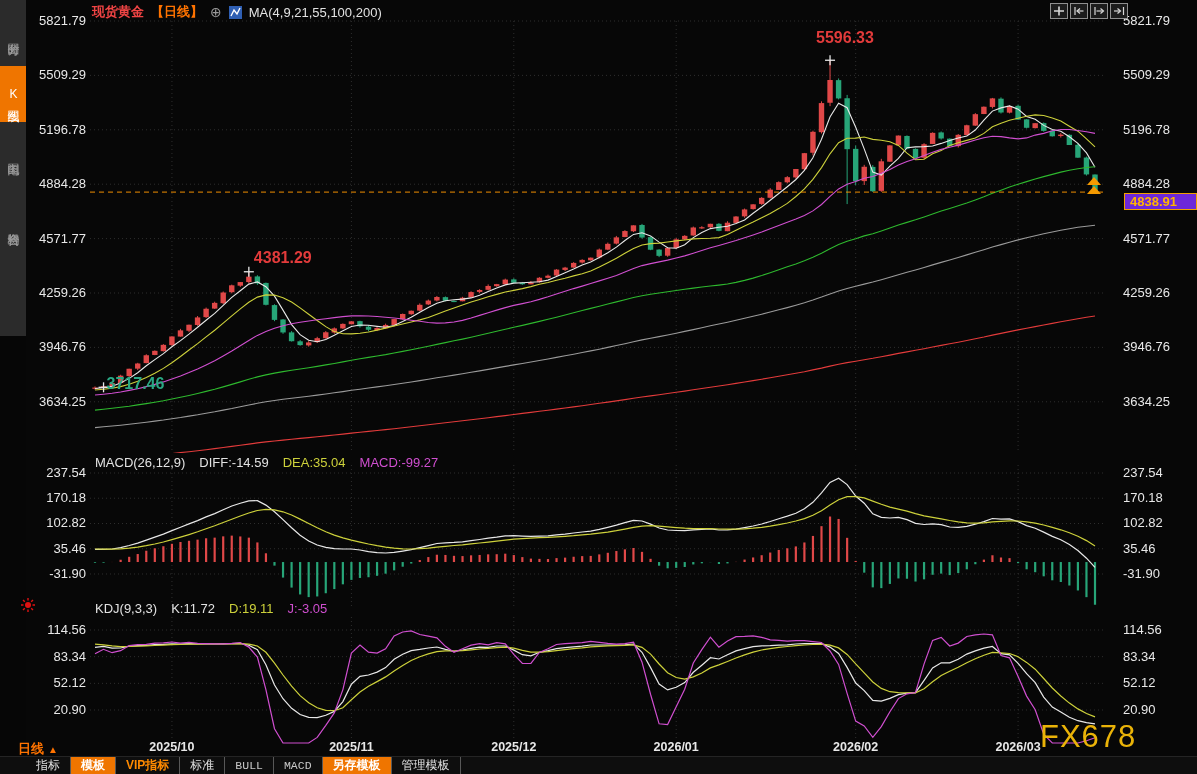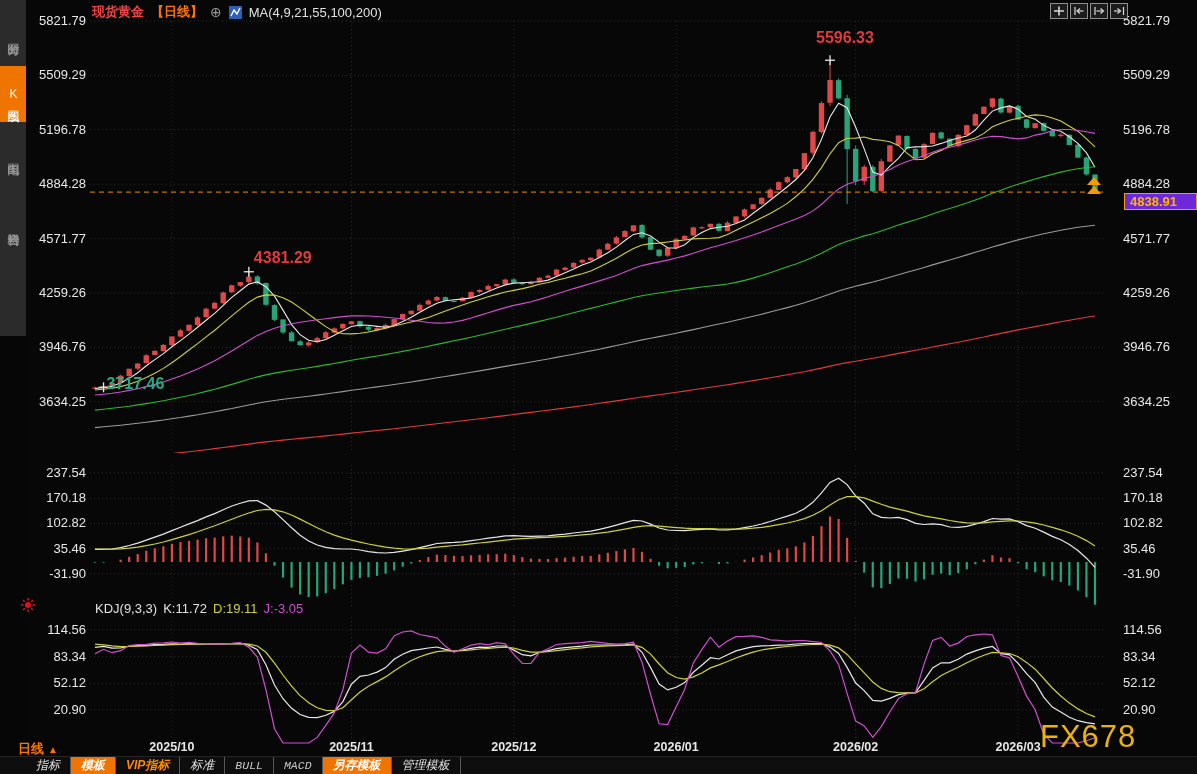--- a/index.html
+++ b/index.html
@@ -19,31 +19,31 @@
   #header{position:absolute;left:92px;top:4px;height:16px;display:flex;align-items:center;gap:7px;
           font-size:13px;white-space:nowrap;}
   .sym{color:#ef4444;font-weight:bold;}
   .ptag{color:#ff7300;font-weight:bold;}
   .plus{color:#9a9a9a;font-size:14px;line-height:14px;cursor:pointer;}
   #ma-legend{display:flex;gap:10px;}
   #topicons{position:absolute;left:1050px;top:3px;display:flex;gap:2px;}
   .ticon{width:16px;height:14px;background:#1c1c1c;border:1px solid #8f8f8f;display:flex;
          align-items:center;justify-content:center;cursor:pointer;}
   #macd-header{position:absolute;left:95px;top:455px;display:flex;gap:14px;font-size:13px;}
-  #kdj-header{position:absolute;left:95px;top:601px;display:flex;gap:6px;font-size:13px;}
+  #kdj-header{position:absolute;left:95px;top:601px;display:flex;gap:14px;font-size:13px;}
   .white{color:#e2e2e2;} .yellow{color:#cdd13b;} .magenta{color:#d04fd0;}
   #price-tag{position:absolute;left:1124px;top:193px;width:66px;height:15px;border:1px solid #f0a000;
              color:#ffb400;background:#6d28d9;font-size:13px;font-weight:bold;line-height:15px;padding-left:5px;}
   .ann{position:absolute;font-size:16px;font-weight:bold;white-space:nowrap;}
   #blink{position:absolute;left:20px;top:597px;width:16px;height:16px;}
   #period-row{position:absolute;left:18px;top:740px;font-size:13px;font-weight:bold;color:#ff7300;display:flex;gap:4px;align-items:center;cursor:pointer;}
   #period-row .tri{font-size:10px;}
   #watermark{position:absolute;left:1040px;top:719px;font-size:31px;color:#eab308;letter-spacing:1px;}
   #toolbar{position:absolute;left:0;top:756px;width:1197px;height:18px;background:#0e0e0e;
-           border-top:1px solid #242424;display:flex;align-items:stretch;padding-left:26px;box-sizing:border-box;font-style:italic;}
+           border-top:1px solid #242424;display:flex;align-items:stretch;padding-left:26px;box-sizing:border-box;}
   .tbi{display:flex;align-items:center;padding:0 10px;font-size:12px;color:#e0e0e0;
        border-right:1px solid #585858;cursor:pointer;}
   .tbi.orange-bg{background:#ef7500;color:#fff;font-weight:bold;}
   .tbi.orange-text{color:#ff8a00;font-weight:bold;}
   .tbi.mono{font-family:"Liberation Mono","DejaVu Sans Mono",monospace;font-size:11.5px;color:#c8c8c8;}
 </style>
 </head>
 <body>
 
 <div id="app">
@@ -576,20 +576,26 @@
       <svg width="12" height="10" fill="none" stroke="#d8d8d8" stroke-width="1.2">
         <path d="M10.5 1v8"></path>
           <path d="M1 5h6"></path>
           <path d="M4.5 2.5L7.5 5 4.5 7.5"></path>
         </svg>
     </div>
   </div>
 
   <div id="price-tag">4838.91</div>
 
+  <div id="macd-header">
+    <span class="white">MACD(26,12,9)</span>
+    <span class="white">DIFF:-14.59</span>
+    <span class="yellow">DEA:35.04</span>
+    <span class="magenta">MACD:-99.27</span>
+  </div>
 
   <div id="kdj-header">
     <span class="white">KDJ(9,3,3)</span>
     <span class="white">K:11.72</span>
     <span class="yellow">D:19.11</span>
     <span class="magenta">J:-3.05</span>
   </div>
 
   <div id="blink">
     <svg width="16" height="16">

